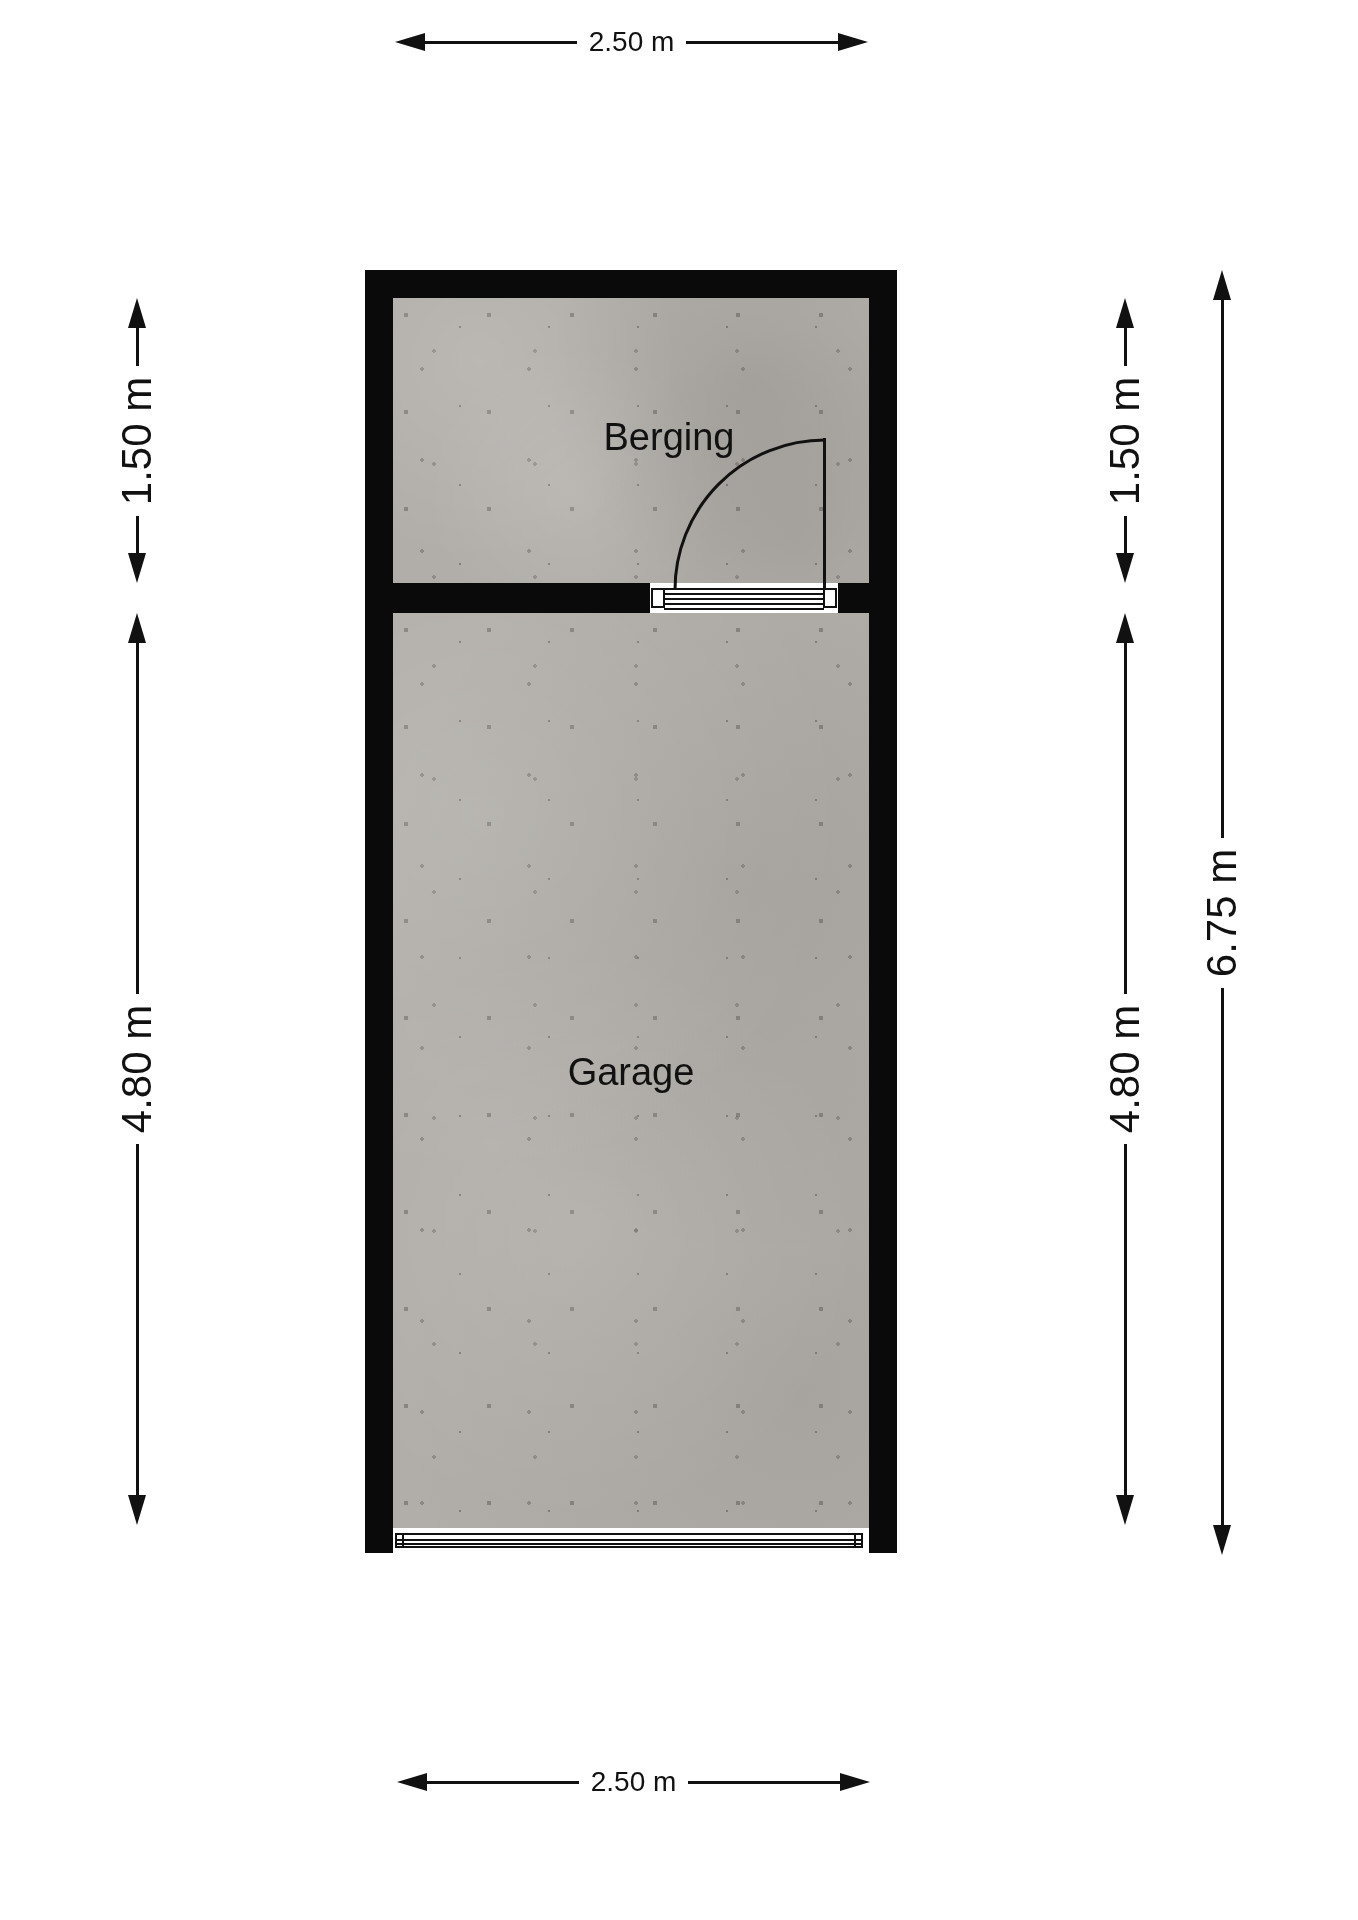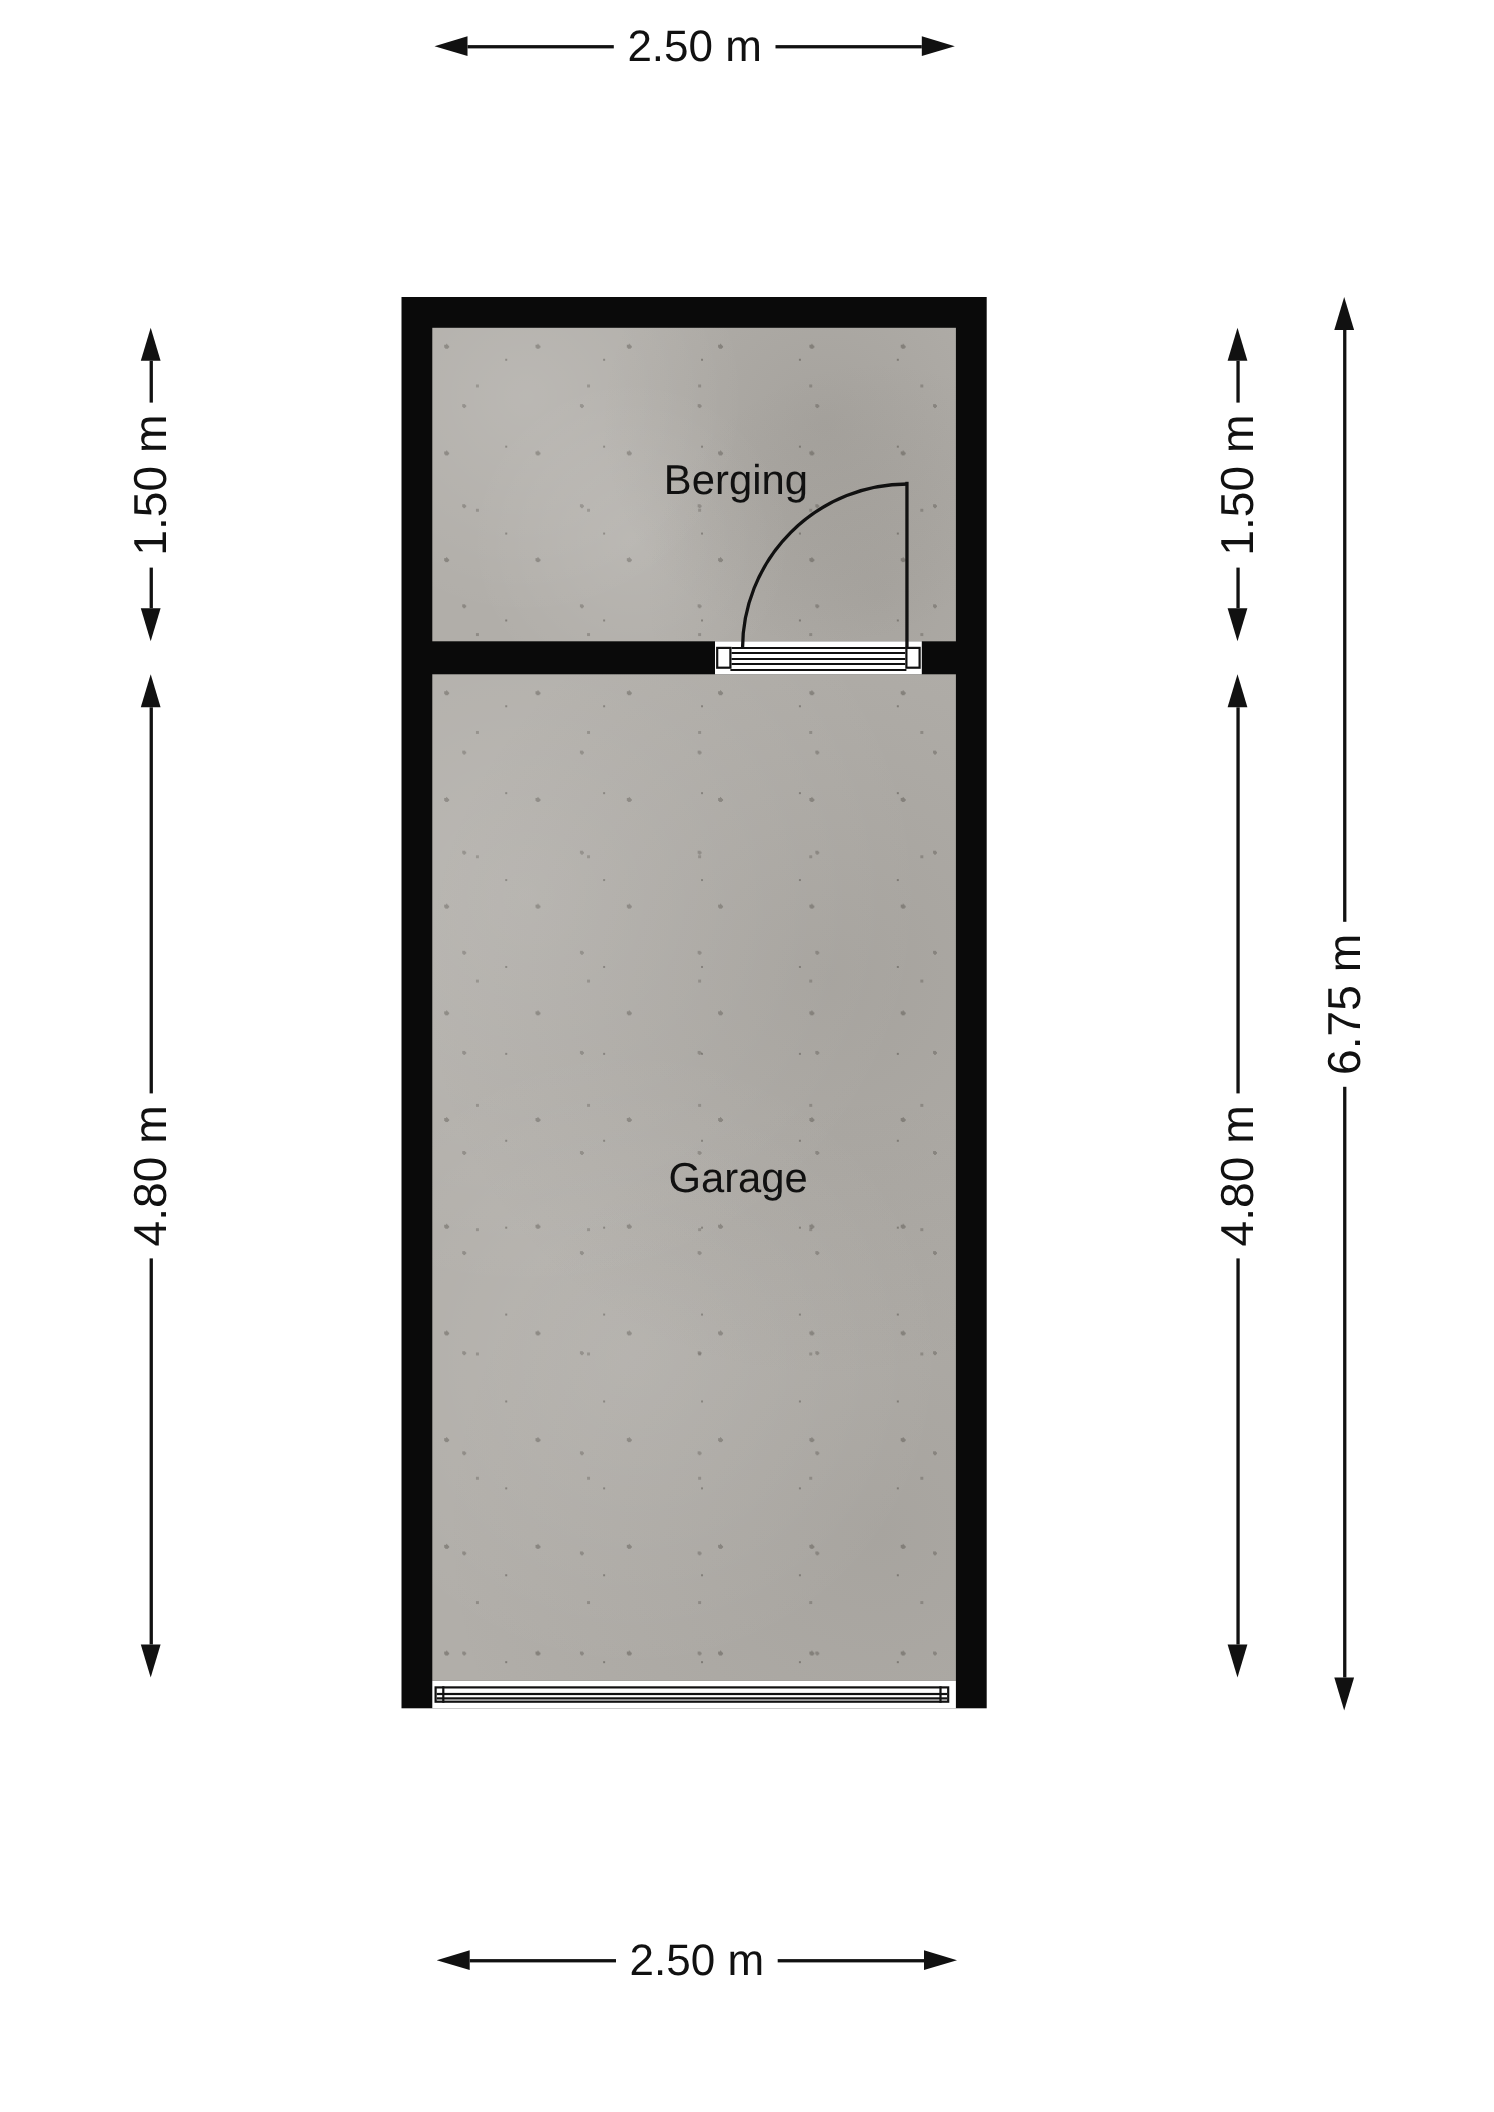--- a/index.html
+++ b/index.html
@@ -36,21 +36,21 @@
     position:absolute;
     background:repeating-linear-gradient(to bottom,#111 0 2px,rgba(0,0,0,0) 2px 5px);
   }
   .leaf{position:absolute;background:#111;}
   .gdoor{position:absolute;border:2px solid #111;box-sizing:border-box;background:#fff;}
   .gd-line{position:absolute;left:0;right:0;height:2px;background:#111;}
   .gd-tick{position:absolute;width:2px;background:#111;}
   
   .dim-h{position:absolute;display:flex;align-items:center;}
   .dim-h .seg{flex:1;height:3px;background:var(--dimension_line,#111111);}
-  .dim-h .lbl{padding:0 12px;font-size:40px;color:var(--dimension_line,#111111);white-space:nowrap;}
+  .dim-h .lbl{padding:0 12px;font-size:28px;color:var(--dimension_line,#111111);white-space:nowrap;}
   .dim-v{position:absolute;display:flex;flex-direction:column;align-items:center;}
   .dim-v .seg{flex:1;width:3px;background:var(--dimension_line,#111111);}
   .dim-v .lblwrap{height:150px;display:flex;align-items:center;justify-content:center;}
   .dim-v .lbl{transform:rotate(-90deg);font-size:42px;color:var(--dimension_line,#111111);white-space:nowrap;}
   .ah{width:0;height:0;flex:0 0 auto;}
   .ah.left {border-top:9px solid transparent;border-bottom:9px solid transparent;border-right:30px solid var(--dimension_line,#111111);}
   .ah.right{border-top:9px solid transparent;border-bottom:9px solid transparent;border-left:30px solid var(--dimension_line,#111111);}
   .ah.up   {border-left:9px solid transparent;border-right:9px solid transparent;border-bottom:30px solid var(--dimension_line,#111111);}
   .ah.down {border-left:9px solid transparent;border-right:9px solid transparent;border-top:30px solid var(--dimension_line,#111111);}
 </style>
@@ -76,21 +76,21 @@
 
   <div class="white" style="left:393px;top:1528px;width:476px;height:25px;"></div>
   <div class="gdoor" style="left:395px;top:1533px;width:468px;height:15px;">
     <div class="gd-line" style="top:4px;"></div>
     <div class="gd-line" style="top:8px;"></div>
   </div>
   <div class="gd-tick" style="left:402px;top:1533px;height:15px;"></div>
   <div class="gd-tick" style="left:854px;top:1533px;height:15px;"></div>
 
   <div class="room-label" style="left:393px;top:415px;width:476px;padding-left:38px;">Berging</div>
-  <div class="room-label" style="left:393px;top:1050px;width:476px;padding-left:40px;">Garage</div>
+  <div class="room-label" style="left:393px;top:1050px;width:476px;">Garage</div>
 
   <div class="dim-h" style="left:395px;top:16px;width:473px;height:52px;">
     <div class="ah left"></div>
     <div class="seg"></div>
     <div class="lbl">2.50 m</div>
     <div class="seg"></div>
     <div class="ah right"></div>
   </div>
 
   <div class="dim-v" style="left:112px;top:298px;width:50px;height:285px;">

